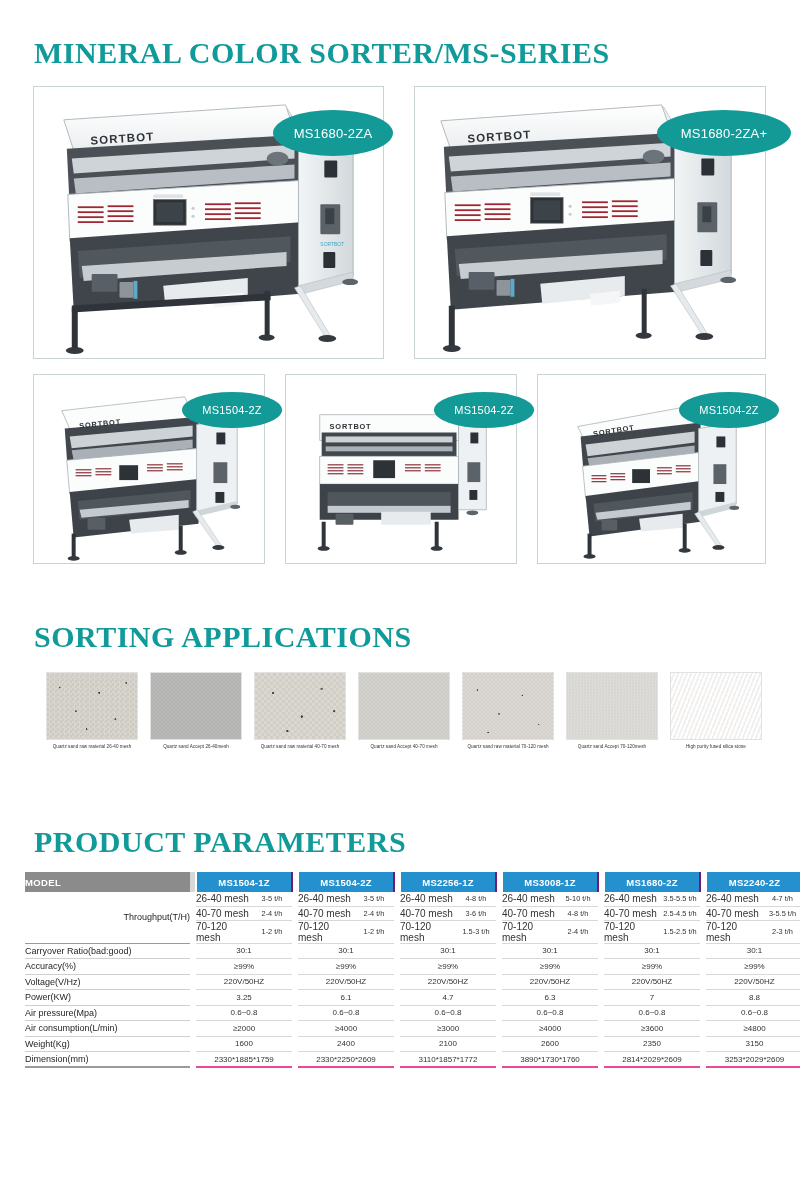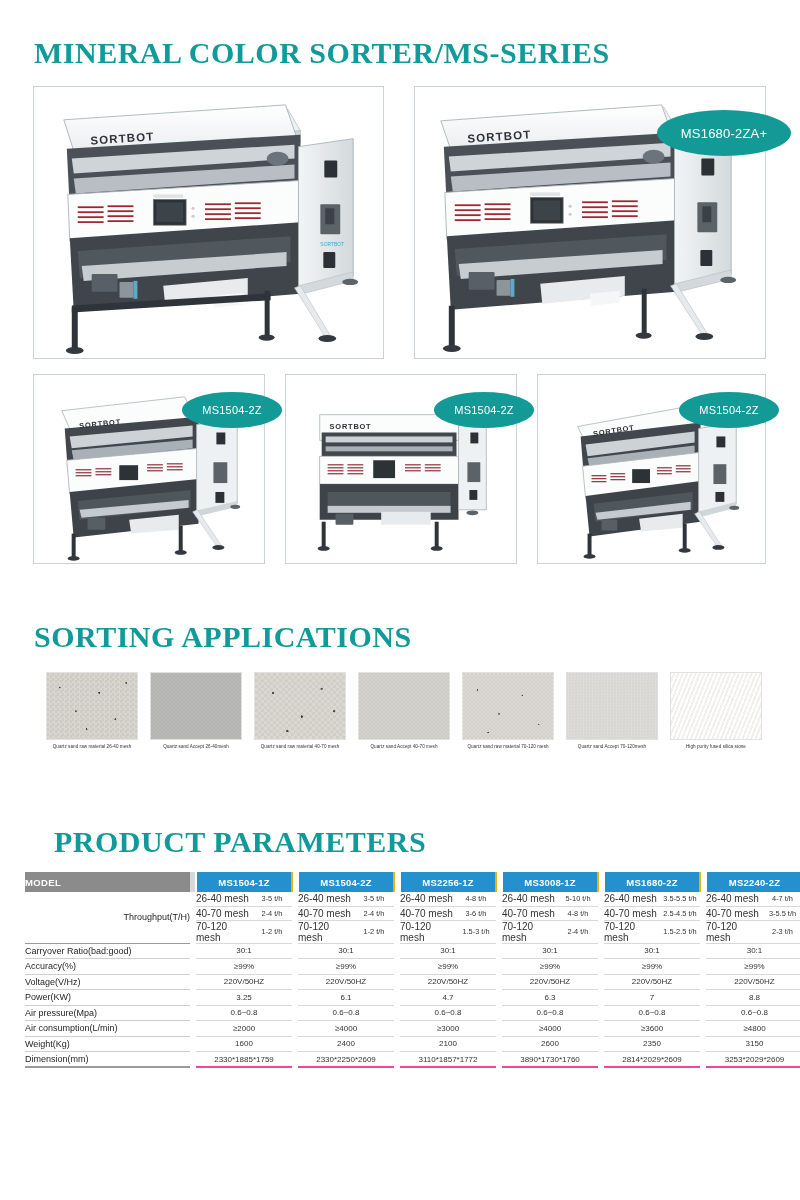--- a/index.html
+++ b/index.html
@@ -13,21 +13,21 @@
 
   
   .sec-title {
     font-family: "Liberation Serif", serif;
     font-weight: 700;
     color: #119a9a;
     letter-spacing: 0.5px;
   }
   #title-mineral { position:absolute; left:34px; top:36px; font-size:30px; }
   #title-sorting { position:absolute; left:34px; top:620px; font-size:30px; }
-  #title-params  { position:absolute; left:34px; top:825px; font-size:30px;margin-left:20px; }
+  #title-params  { position:absolute; left:34px; top:825px; font-size:30px; }
 
   
   .card {
     position: absolute;
     background: #ffffff;
     border: 1px solid #c9d3d6;
   }
   .card-inner { position:absolute; inset:0; overflow:visible; }
 
   .tag {
@@ -58,21 +58,21 @@
   table.params { border-collapse: collapse; width: 734px; table-layout: fixed; font-size: 8px; color:#2a2a2a; }
   table.params td, table.params th { padding:0; }
   .hdr-model {
     background:#8b8b8b; color:#ffffff; font-weight:700; font-size:9.5px;
     height:20px; text-align:left; padding-left:22px; letter-spacing:.4px;
   }
   .hdr-model-blank { background:#d8d8d8; height:20px; }
   .hdr-mdl {
     background:#2590ce; color:#ffffff; font-weight:700; font-size:9.5px;
     height:20px; text-align:center; letter-spacing:.2px;
-    border-left: 2px solid #ffffff; border-right: 2px solid #eab308;
+    border-left: 2px solid #ffffff; border-right: 2px solid #701a75;
   }
   .lbl {
     text-align:left; padding-left:22px; font-size:9px; color:#1f1f1f;
     border-bottom:1px solid #cfcfcf;
   }
   .lbl.nb { border-bottom:none; }
   .val {
     text-align:center; font-size:8px; color:#333;
     border-bottom:1px solid #d8d8d8;
   }
@@ -167,20 +167,21 @@
         <rect x="38" y="222" width="200" height="7" fill="#2e3439" transform="skewY(-3.5)"></rect>
         <ellipse cx="41" cy="265" rx="9" ry="3.5" fill="#33393e"></ellipse>
         <rect x="232" y="205" width="5" height="46" fill="#2e3439"></rect>
         <ellipse cx="234" cy="252" rx="8" ry="3.2" fill="#33393e"></ellipse>
         <ellipse cx="295" cy="253" rx="9" ry="3.5" fill="#33393e"></ellipse>
         <ellipse cx="318" cy="196" rx="8" ry="3.2" fill="#5c6369"></ellipse>
 
         <text x="57" y="58" font-family="Liberation Sans, sans-serif" font-size="11.5" font-weight="700" fill="#2d3237" letter-spacing="1.2" transform="rotate(-4 57 58)">SORTBOT</text>
       </svg>
     </div>
+    <div class="tag" style="right:-10px; top:23px; width:120px; height:46px;">MS1680-2ZA</div>
   </div>
 
   <div class="card" style="left:414px; top:86px; width:352px; height:273px;">
     <div class="card-inner">
       <svg viewBox="0 0 352 273" preserveAspectRatio="none">
         <defs>
           <linearGradient id="gTop2" x1="0" y1="0" x2="0" y2="1">
             <stop offset="0" stop-color="#ffffff"></stop>
               <stop offset="1" stop-color="#e4e8ea"></stop>
           </linearGradient>

